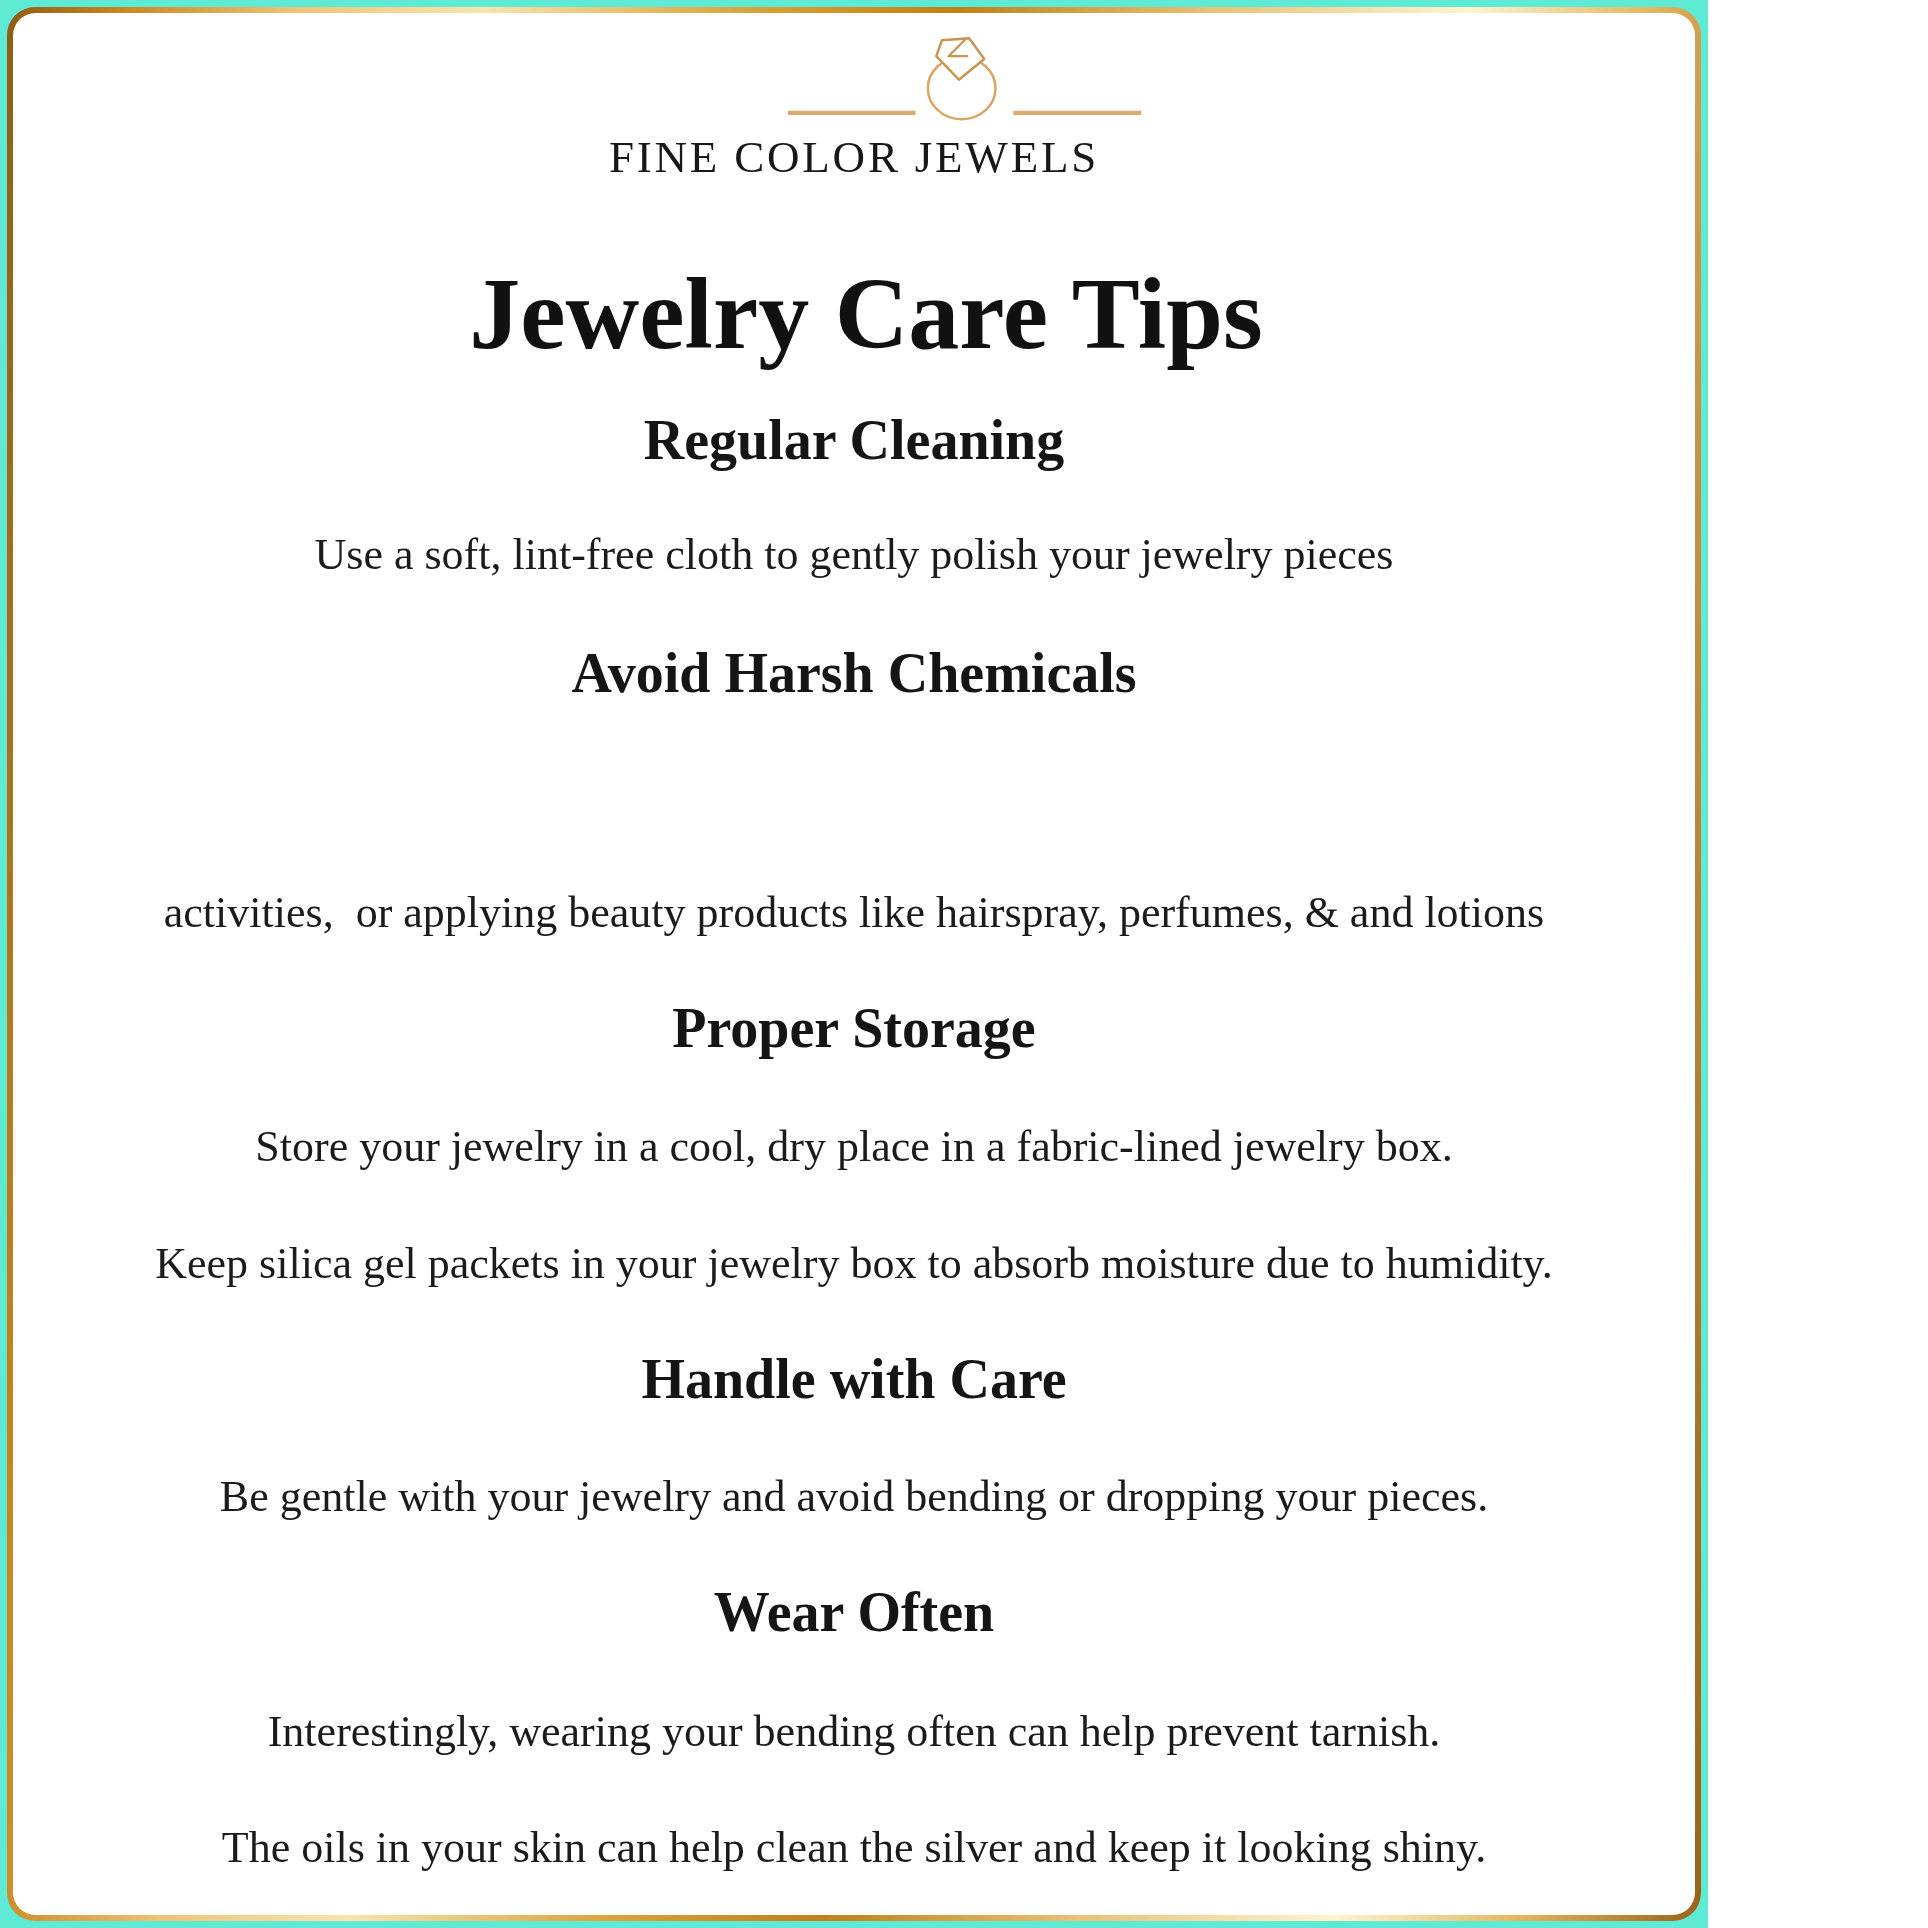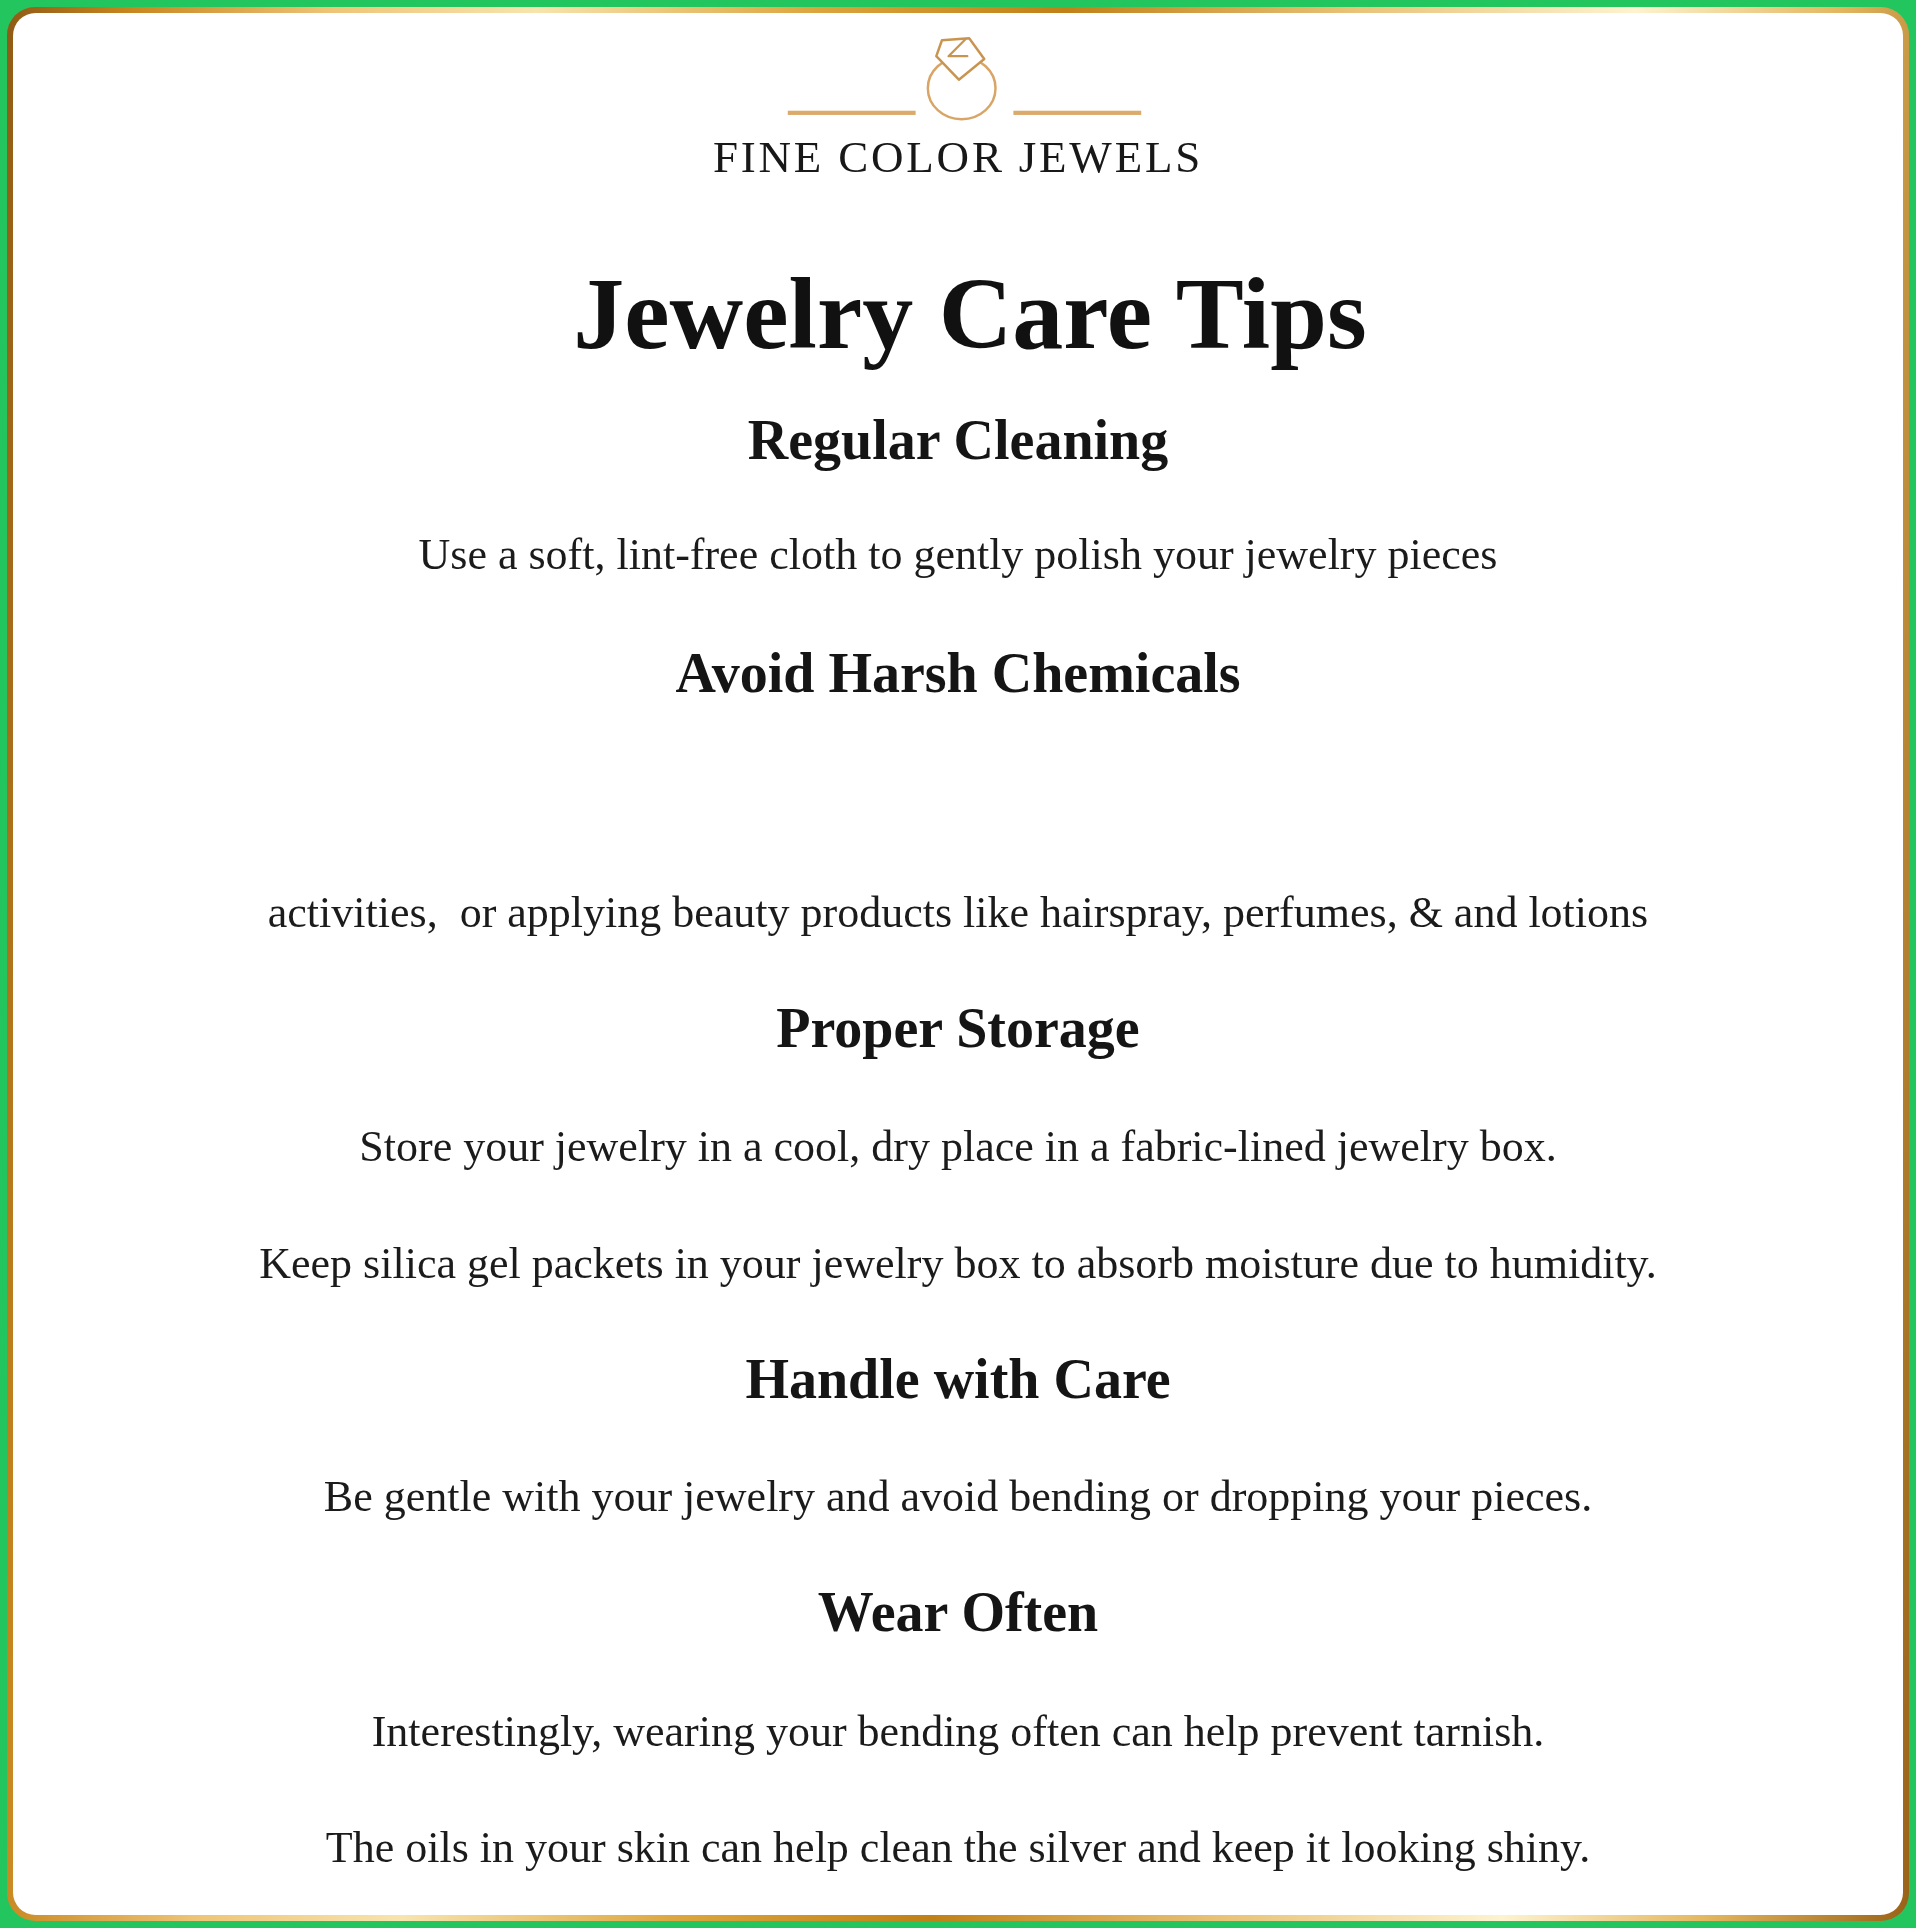--- a/index.html
+++ b/index.html
@@ -2,23 +2,23 @@
 <html style="font-size:15px"><head>
 <meta charset="utf-8">
 <style>
   html, body {
     margin: 0;
     padding: 0;
     background: #ffffff;
   }
   .canvas {
     position: relative;
-    width: 1916px;
+    width: 1708px;
     height: 1928px;
-    background: #22c55e;
+    background: #5eead4;
     overflow: hidden;
     font-family: "Liberation Serif", serif;
     color: #1a1a1a;
   }
   
   .frame {
     position: absolute;
     inset: 6.6px;
     border-radius: 28px;
     background: linear-gradient(94deg,

